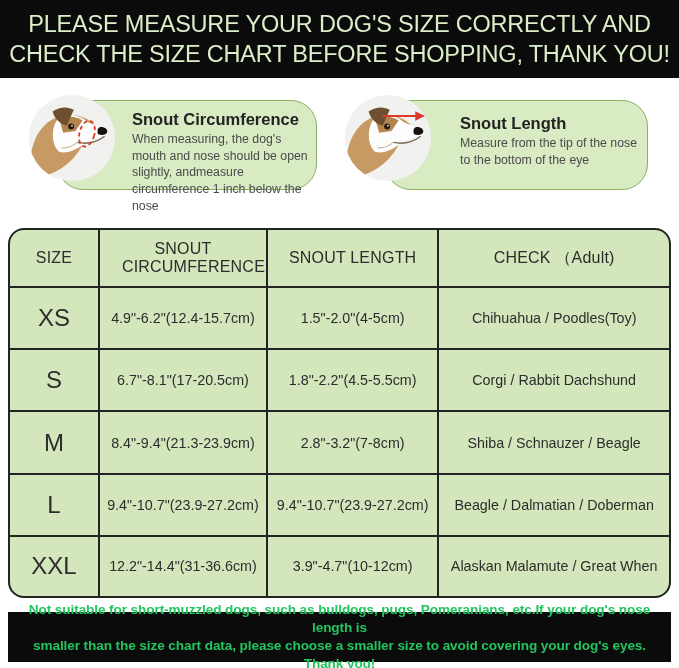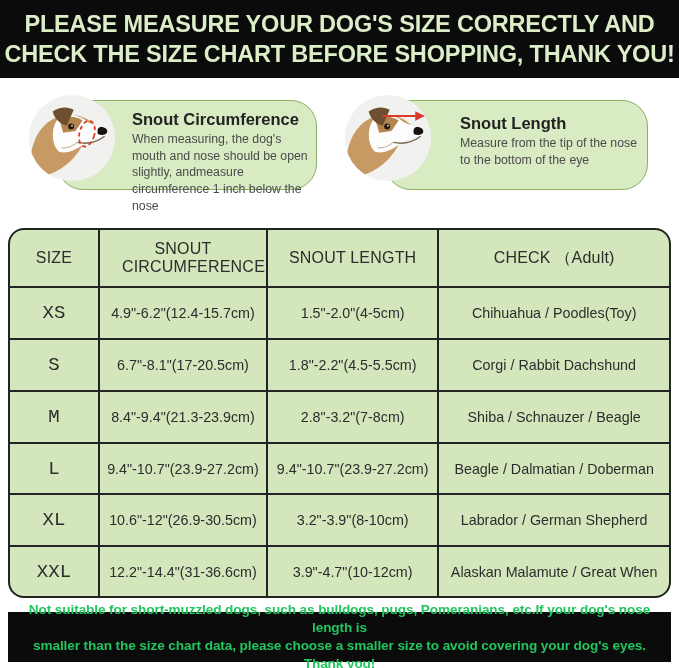--- a/index.html
+++ b/index.html
@@ -9,21 +9,21 @@
     font-family:"Liberation Sans", sans-serif; overflow:hidden;
   }
 
   
   .banner {
     position:absolute; top:0; left:0; width:679px; height:78px;
     background:#0b0b0b; color:#dceec8;
     display:flex; flex-direction:column; align-items:center; justify-content:center;
     text-align:center;
   }
-  .banner .line { font-size:23.5px; font-weight:bold; letter-spacing:-0.2px; line-height:30px; }
+  .banner .line { font-size:23.5px; font-weight:normal; letter-spacing:-0.2px; line-height:30px; }
 
   
   .info-box {
     position:absolute; top:100px; height:90px;
     background:#d8ebc3; border:1px solid #8ab064; border-radius:26px;
   }
   .box-left  { left:57px;  width:260px; }
   .box-right { left:385px; width:263px; }
   .info-title { margin:9px 6px 2px 74px; font-size:16.5px; font-weight:bold; color:#232323; }
   .info-body  { margin:0 6px 0 74px; font-size:12.3px; line-height:1.36; color:#4b4b4b; }
@@ -41,21 +41,21 @@
   table.size-chart { width:100%; height:100%; border-collapse:collapse; table-layout:fixed; }
   .size-chart th, .size-chart td {
     text-align:center; vertical-align:middle; color:#2d2d2d; padding:0 4px;
     border-right:2px solid #242424; border-bottom:2px solid #242424;
     font-weight:normal;
   }
   .size-chart th:last-child, .size-chart td:last-child { border-right:none; }
   .size-chart tbody tr:last-child td { border-bottom:none; }
   .size-chart thead th { height:57px; font-size:16px; letter-spacing:0.2px; }
   .size-chart thead th.wrap { padding:0 22px; }
-  td.size-cell { font-size:19px;font-family:Liberation Mono, monospace; }
+  td.size-cell { font-size:24px; }
   td.data-cell { font-size:14.3px; }
 
   
   .footnote {
     position:absolute; left:8px; top:612px; width:663px; height:50px;
     background:#0b0b0b; border-radius:0; color:#22c55e;
     display:flex; flex-direction:column; align-items:center; justify-content:center;
     text-align:center; padding:0 10px;
   }
   .footnote .line { font-size:13.6px; line-height:18px; letter-spacing:-0.1px; font-weight:bold; }
@@ -162,26 +162,20 @@
           <td class="data-cell">2.8"-3.2"(7-8cm)</td>
           <td class="data-cell">Shiba / Schnauzer / Beagle</td>
         </tr>
         <tr>
           <td class="size-cell">L</td>
           <td class="data-cell">9.4"-10.7"(23.9-27.2cm)</td>
           <td class="data-cell">9.4"-10.7"(23.9-27.2cm)</td>
           <td class="data-cell">Beagle / Dalmatian / Doberman</td>
         </tr>
         <tr>
-          <td class="size-cell">XL</td>
-          <td class="data-cell">10.6"-12"(26.9-30.5cm)</td>
-          <td class="data-cell">3.2"-3.9"(8-10cm)</td>
-          <td class="data-cell">Labrador / German Shepherd</td>
-        </tr>
-        <tr>
           <td class="size-cell">XXL</td>
           <td class="data-cell">12.2"-14.4"(31-36.6cm)</td>
           <td class="data-cell">3.9"-4.7"(10-12cm)</td>
           <td class="data-cell">Alaskan Malamute / Great When</td>
         </tr>
       </tbody>
     </table>
   </div>
 
   <div class="footnote">

